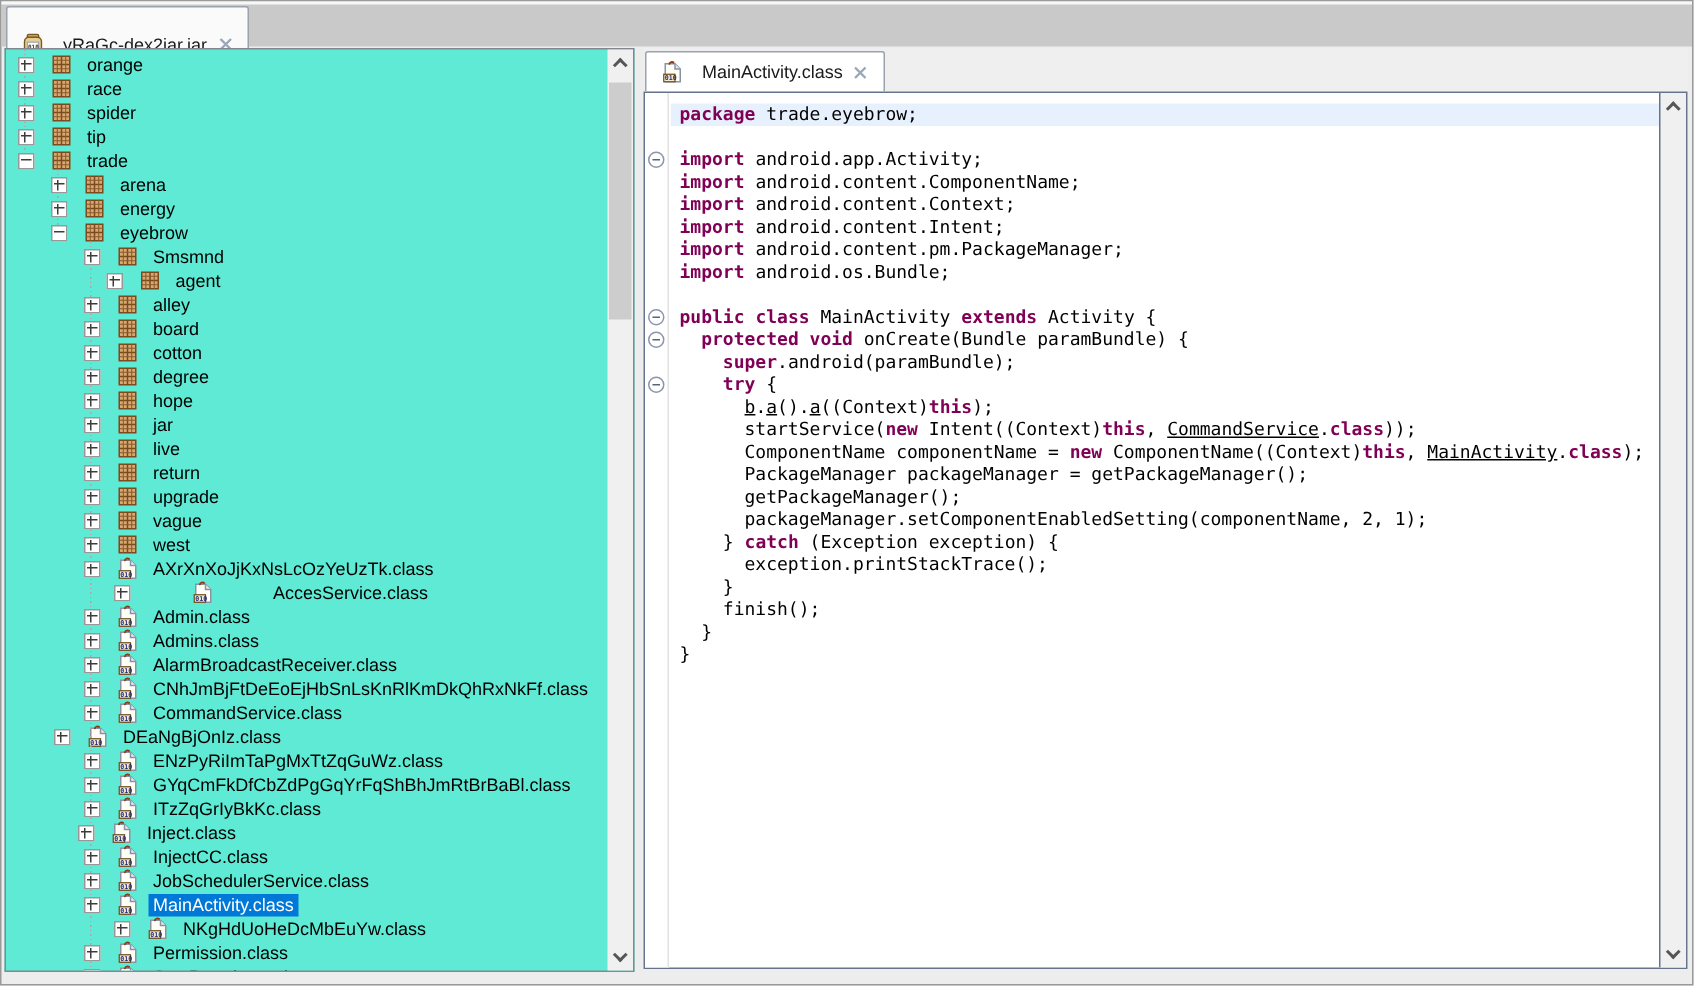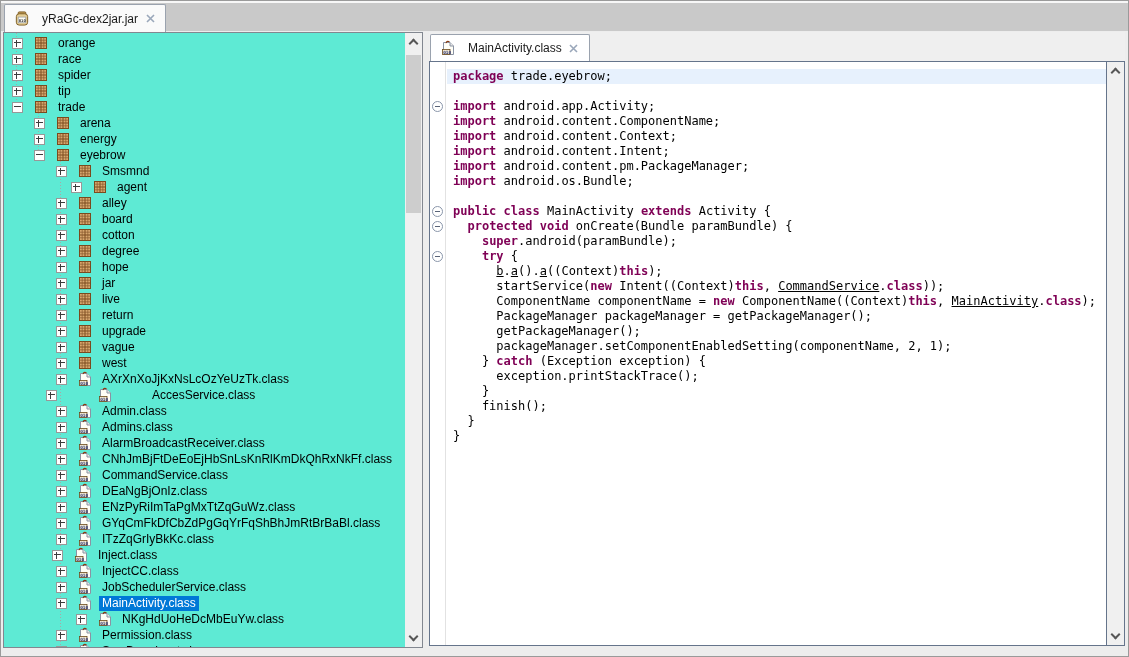--- a/index.html
+++ b/index.html
@@ -1,21 +1,21 @@
 <!DOCTYPE html>
 <html><head>
 <meta charset="utf-8">
 <style>
   html,body{margin:0;padding:0;}
   body{width:1129px;height:657px;overflow:hidden;font-family:"Liberation Sans",sans-serif;background:#e4e4e4;}
   .window{position:relative;width:1129px;height:657px;background:#ededed;border:1px solid #9a9a9a;box-sizing:border-box;}
 
   
   .main-tabbar{position:absolute;left:0;top:0;right:0;height:30px;background:#c9c9c9;border-top:2px solid #f7f7f7;box-sizing:border-box;}
-  .main-tab{position:absolute;left:3px;top:1px;height:27px;display:flex;align-items:center;gap:6px;padding:0 9px;
+  .main-tab{position:absolute;left:3px;top:1px;height:27px;display:flex;align-items:center;gap:6px;padding:11px 9px;
             background:#fafafa;border:1px solid #9aa2ae;border-bottom:none;border-radius:2px 2px 0 0;
             font-size:12px;color:#1a1a1a;}
   .tab-close{display:flex;align-items:center;justify-content:center;width:12px;height:12px;}
 
   
   .tree-panel{position:absolute;left:2px;top:31px;width:420px;height:616px;background:#5eead4;
               border:1px solid #828790;box-sizing:border-box;}
   .tree-view{position:absolute;left:0;top:0;right:17px;bottom:0;overflow:hidden;padding-top:2px;}
   .vline{position:absolute;width:1px;background-image:repeating-linear-gradient(to bottom,#a8a8a8 0 1px,transparent 1px 3px);}
   .trow{height:16px;display:flex;align-items:center;font-size:12px;white-space:nowrap;color:#000;}
@@ -322,21 +322,21 @@
             <svg width="16" height="16" viewBox="0 0 16 16">
               <path d="M3.5 2.5 H10 L13.5 6 V14.5 H3.5 Z" fill="#fffef7" stroke="#8a93a3"></path>
               <path d="M10 2.5 V6 H13.5" fill="#e8e8e8" stroke="#8a93a3"></path>
               <path d="M9.5 1.8 C7.6 0.8 6.1 1.6 6.3 3.1" fill="none" stroke="#8b3a10" stroke-width="1.2"></path>
               <rect x="2.5" y="9.5" width="7.5" height="5" fill="#f4ead2" stroke="#6b4a1a" stroke-width="0.8"></rect>
               <text x="3.2" y="13.6" font-size="4.4" font-family="DejaVu Sans Mono, monospace" font-weight="bold" fill="#202a70">010</text>
             </svg>
           </span>
           <span class="tlabel">AXrXnXoJjKxNsLcOzYeUzTk.class</span>
         </div>
-        <div class="trow" style="padding-left: 42px; gap: 30px;">
+        <div class="trow" style="padding-left: 72px; gap: 30px;">
           <span class="exp plus"></span>
           <span class="ticon">
             <svg width="16" height="16" viewBox="0 0 16 16">
               <path d="M3.5 2.5 H10 L13.5 6 V14.5 H3.5 Z" fill="#fffef7" stroke="#8a93a3"></path>
               <path d="M10 2.5 V6 H13.5" fill="#e8e8e8" stroke="#8a93a3"></path>
               <path d="M9.5 1.8 C7.6 0.8 6.1 1.6 6.3 3.1" fill="none" stroke="#8b3a10" stroke-width="1.2"></path>
               <rect x="2.5" y="9.5" width="7.5" height="5" fill="#f4ead2" stroke="#6b4a1a" stroke-width="0.8"></rect>
               <text x="3.2" y="13.6" font-size="4.4" font-family="DejaVu Sans Mono, monospace" font-weight="bold" fill="#202a70">010</text>
             </svg>
           </span>
@@ -400,21 +400,21 @@
             <svg width="16" height="16" viewBox="0 0 16 16">
               <path d="M3.5 2.5 H10 L13.5 6 V14.5 H3.5 Z" fill="#fffef7" stroke="#8a93a3"></path>
               <path d="M10 2.5 V6 H13.5" fill="#e8e8e8" stroke="#8a93a3"></path>
               <path d="M9.5 1.8 C7.6 0.8 6.1 1.6 6.3 3.1" fill="none" stroke="#8b3a10" stroke-width="1.2"></path>
               <rect x="2.5" y="9.5" width="7.5" height="5" fill="#f4ead2" stroke="#6b4a1a" stroke-width="0.8"></rect>
               <text x="3.2" y="13.6" font-size="4.4" font-family="DejaVu Sans Mono, monospace" font-weight="bold" fill="#202a70">010</text>
             </svg>
           </span>
           <span class="tlabel">CommandService.class</span>
         </div>
-        <div class="trow" style="padding-left: 52px; text-align: center;">
+        <div class="trow" style="padding-left: 32px; text-align: center;">
           <span class="exp plus"></span>
           <span class="ticon">
             <svg width="16" height="16" viewBox="0 0 16 16">
               <path d="M3.5 2.5 H10 L13.5 6 V14.5 H3.5 Z" fill="#fffef7" stroke="#8a93a3"></path>
               <path d="M10 2.5 V6 H13.5" fill="#e8e8e8" stroke="#8a93a3"></path>
               <path d="M9.5 1.8 C7.6 0.8 6.1 1.6 6.3 3.1" fill="none" stroke="#8b3a10" stroke-width="1.2"></path>
               <rect x="2.5" y="9.5" width="7.5" height="5" fill="#f4ead2" stroke="#6b4a1a" stroke-width="0.8"></rect>
               <text x="3.2" y="13.6" font-size="4.4" font-family="DejaVu Sans Mono, monospace" font-weight="bold" fill="#202a70">010</text>
             </svg>
           </span>

